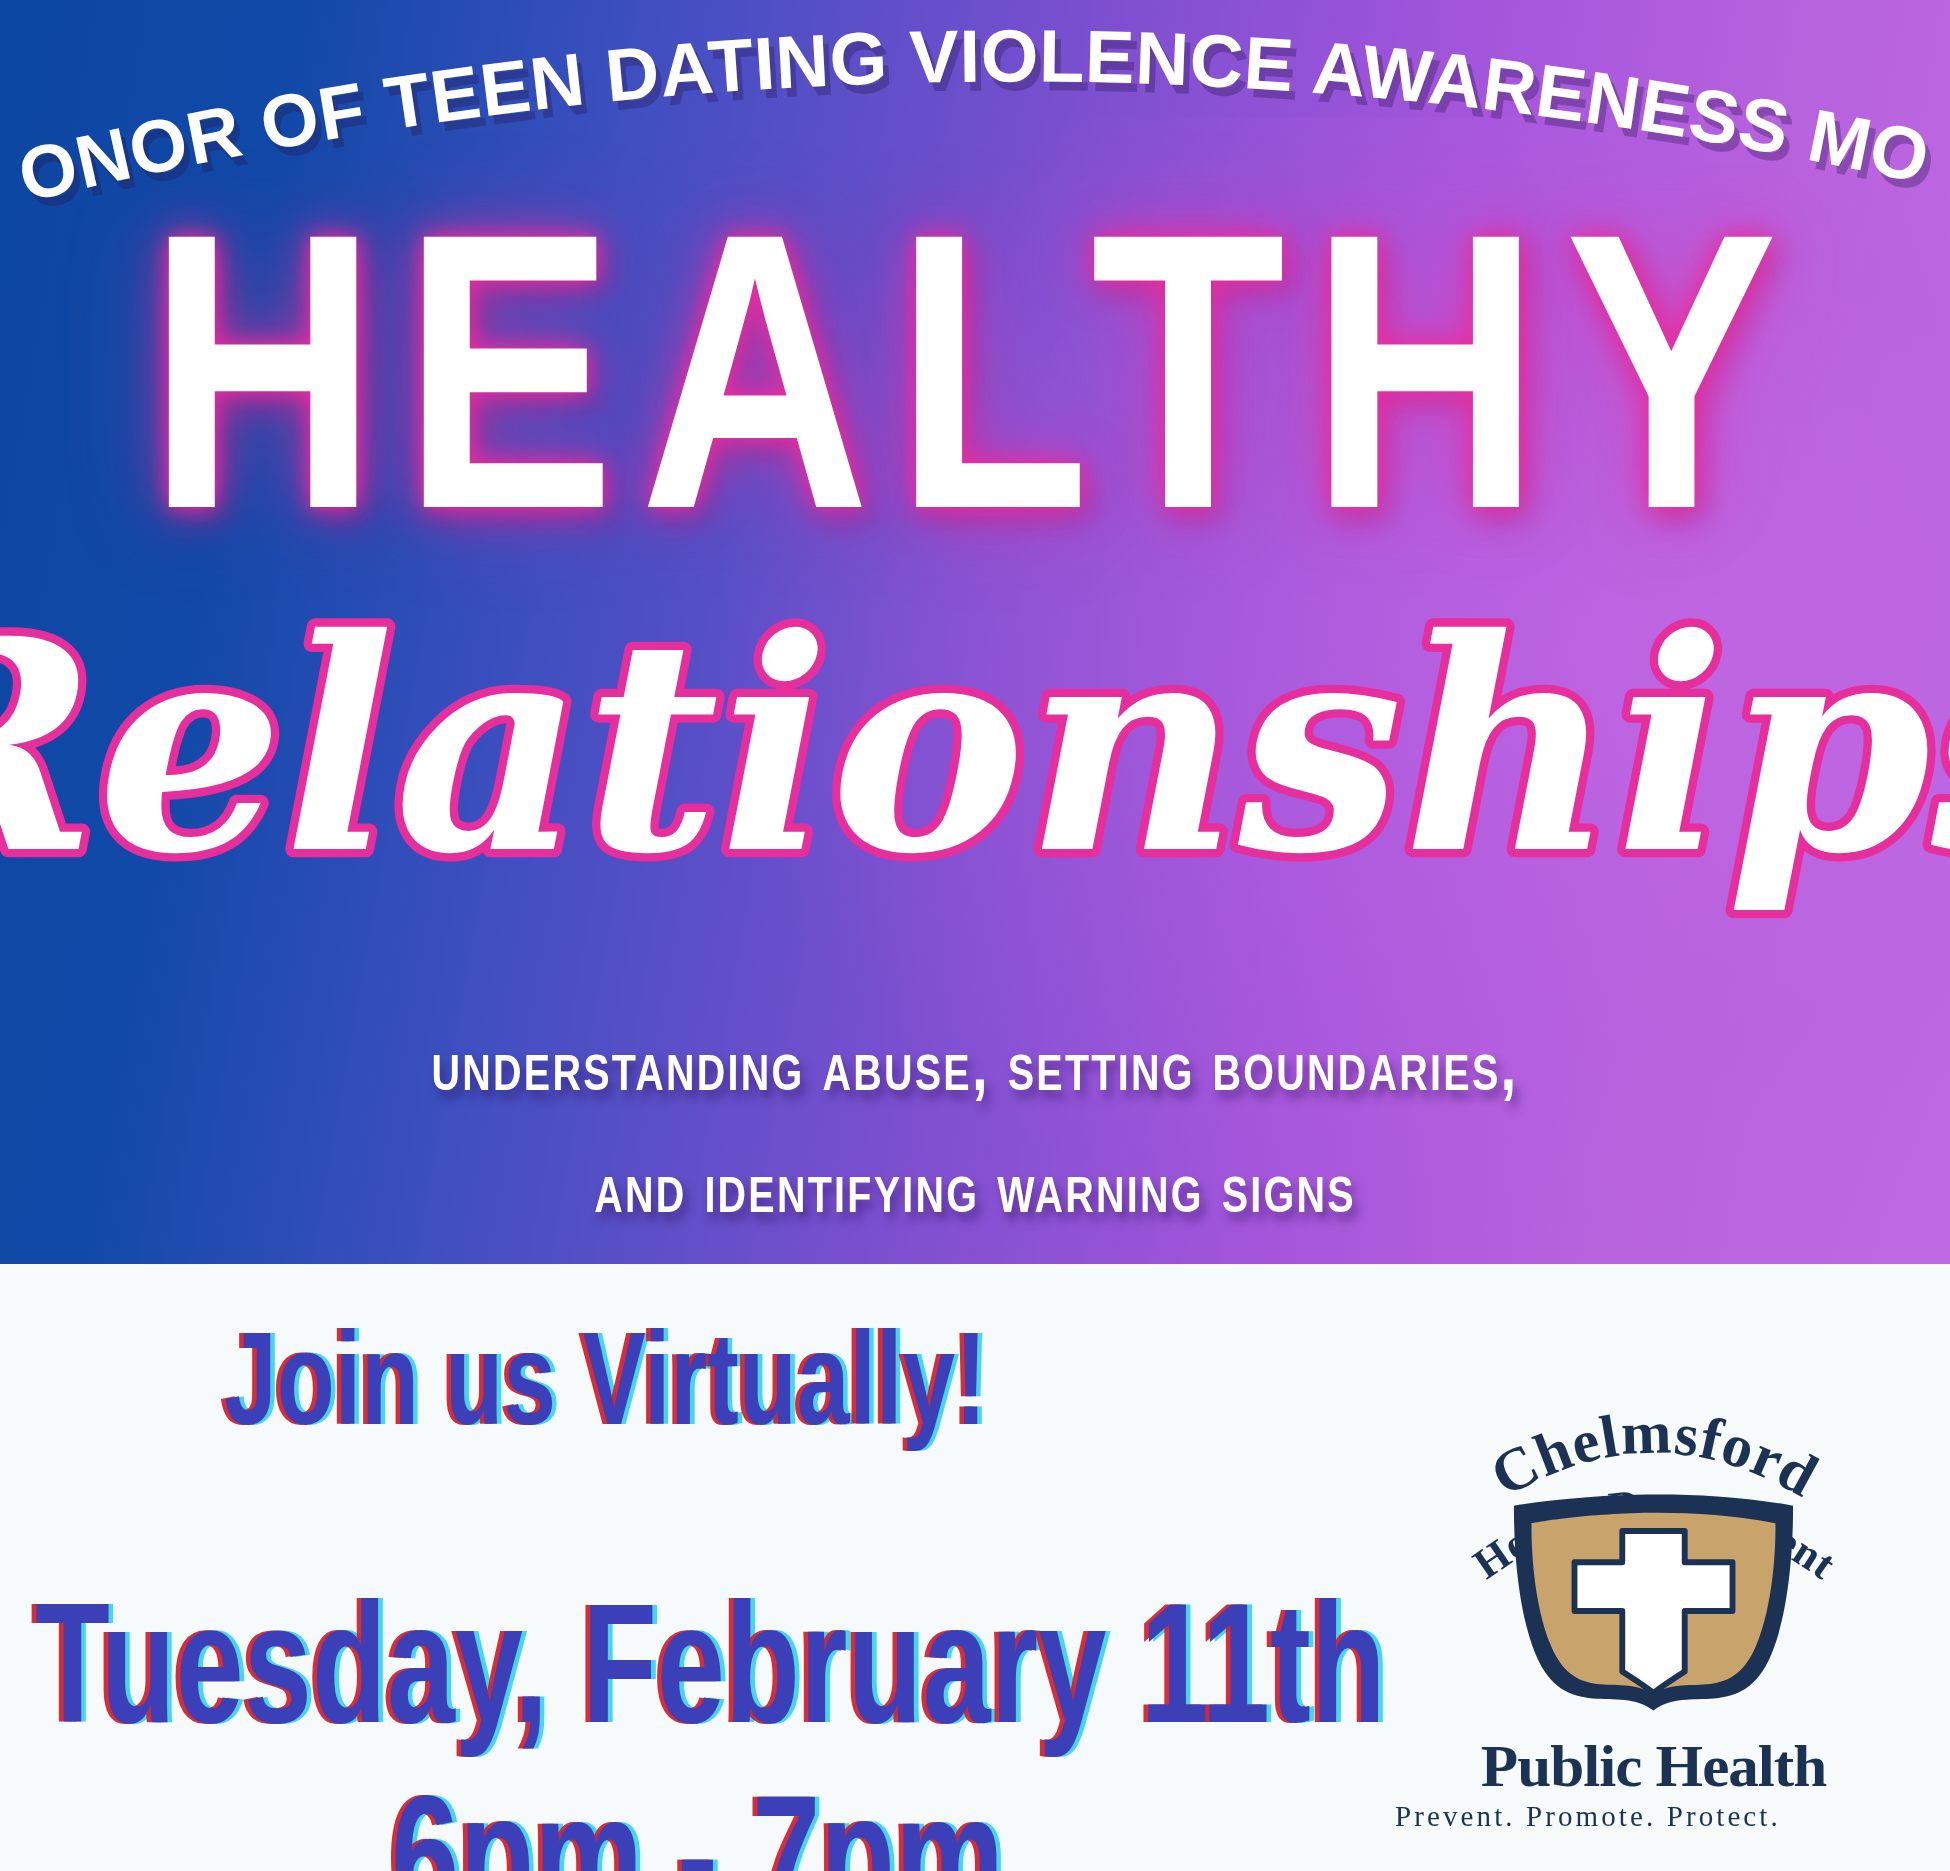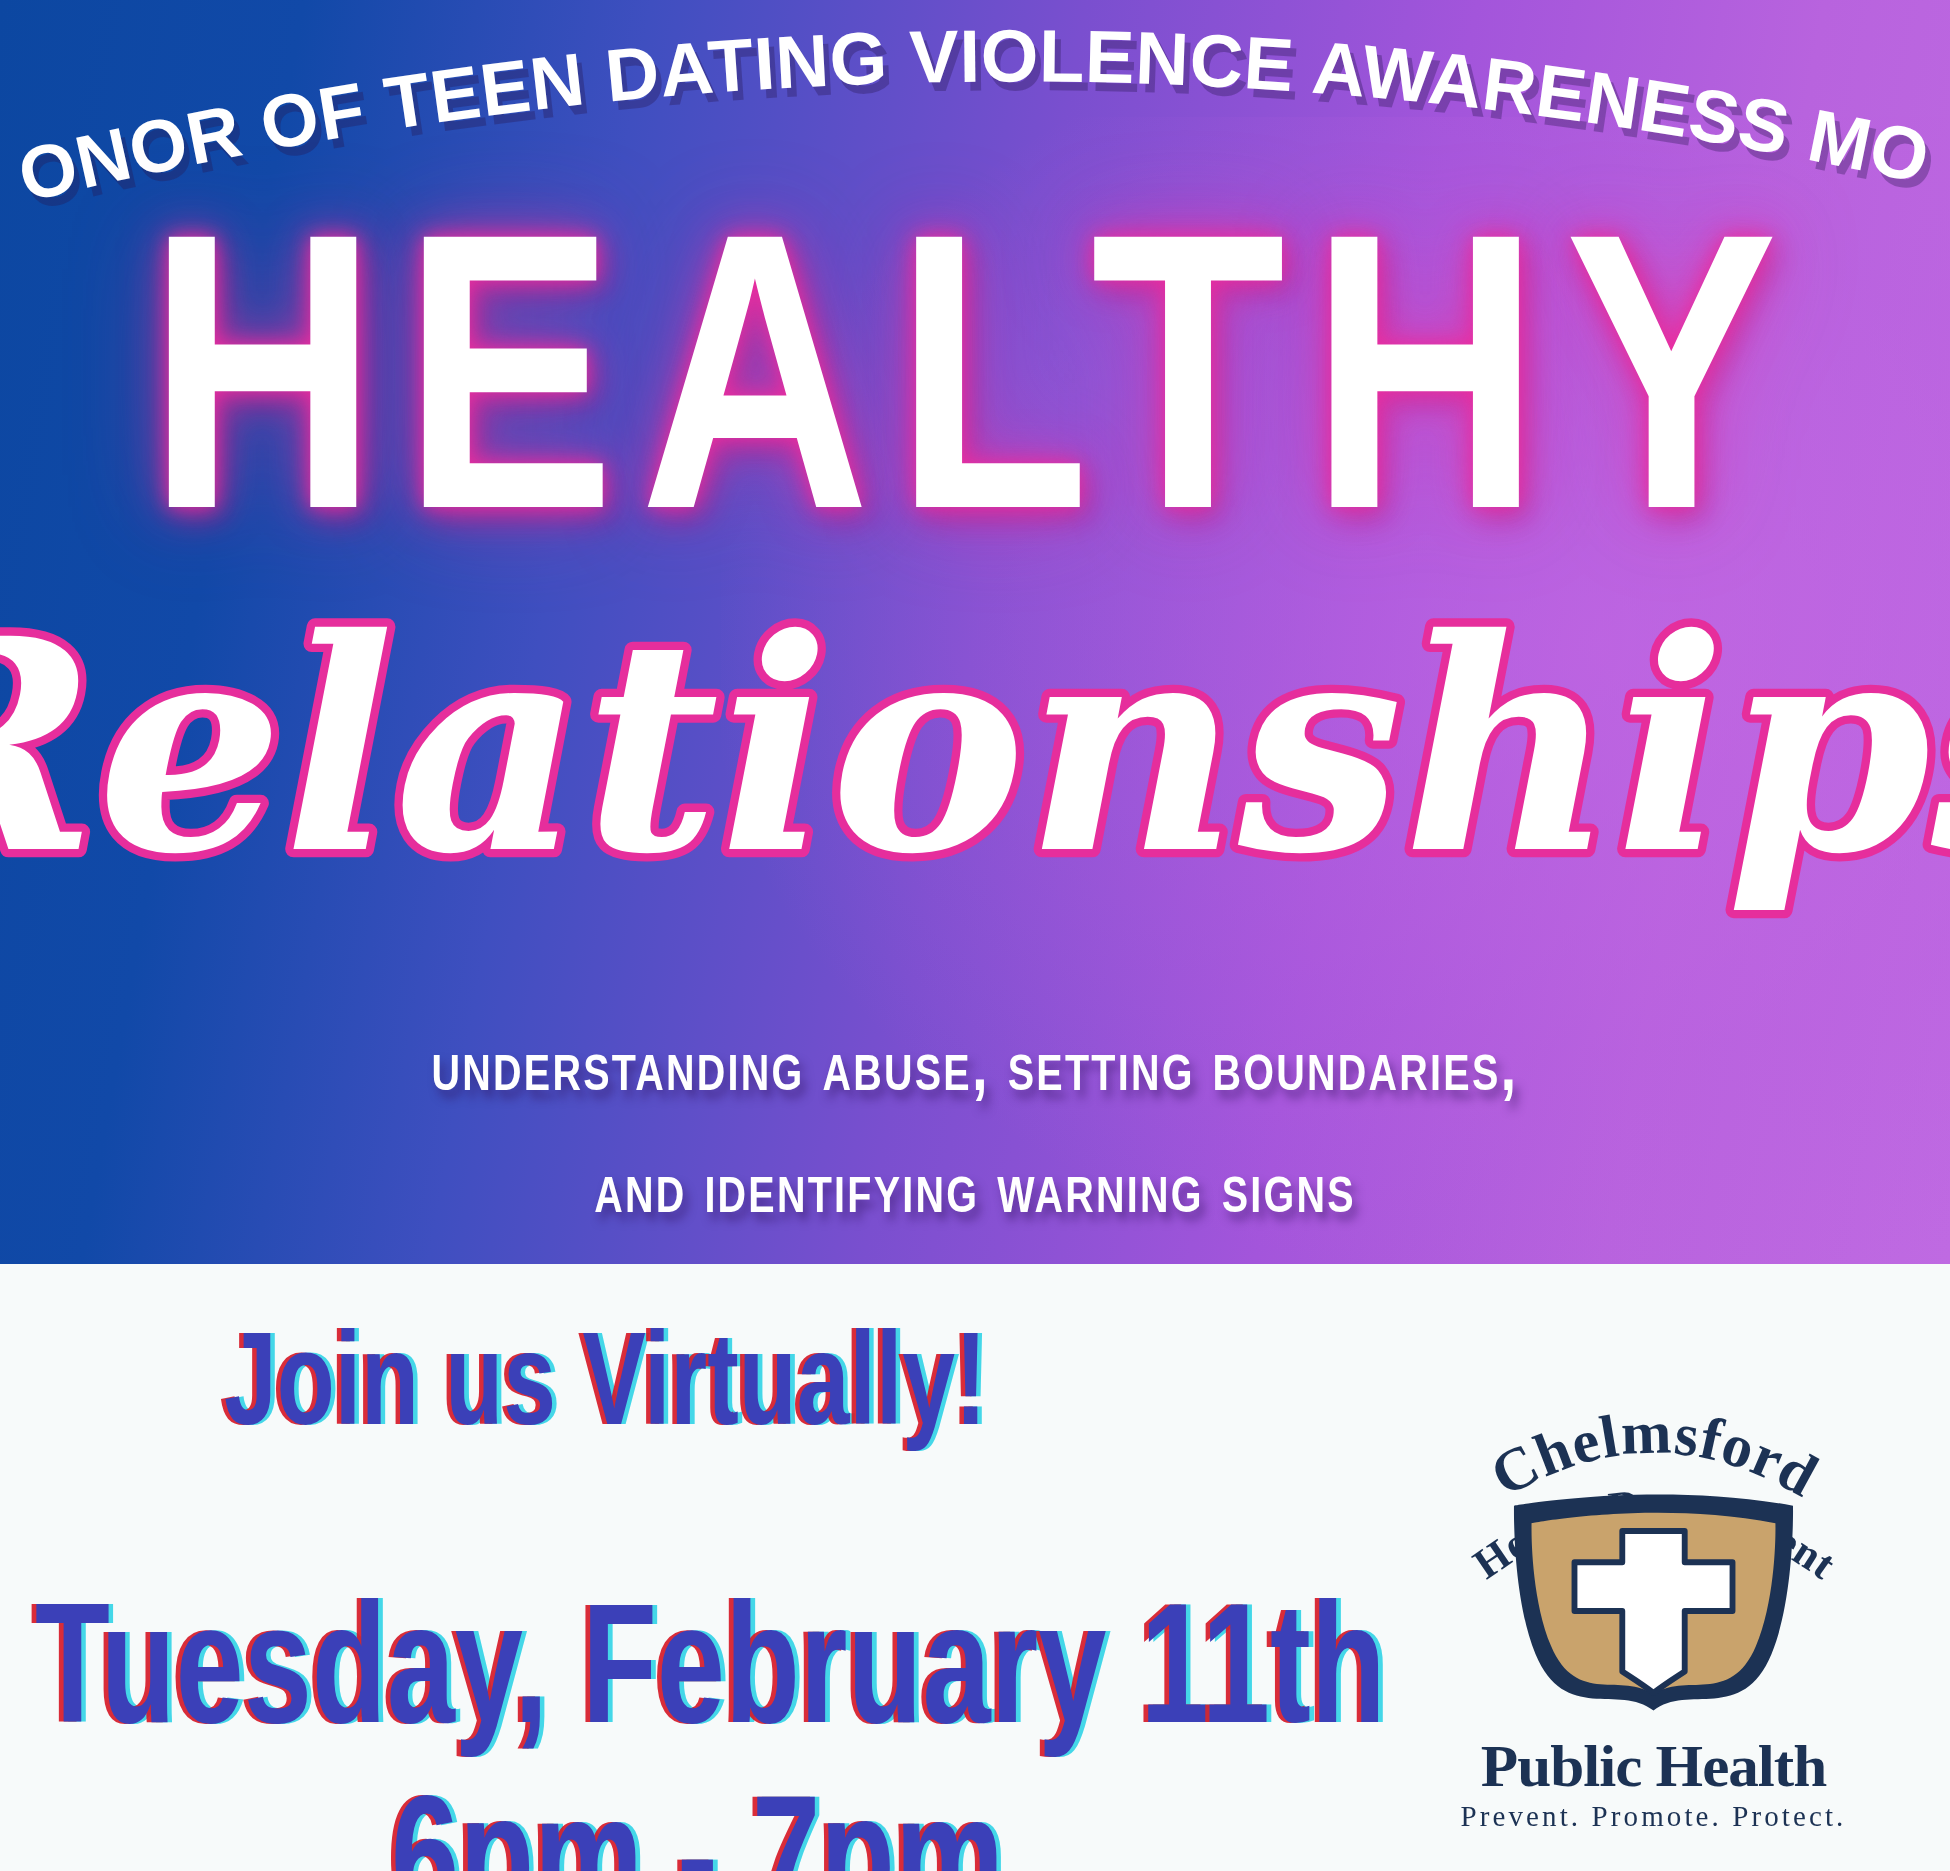--- a/index.html
+++ b/index.html
@@ -204,21 +204,21 @@
     font-family: "Liberation Serif", serif;
     font-weight: 700;
     font-size: 60px;
     letter-spacing: -1px;
     transform: scaleX(1.02);
   }
   .logo-tag {
     position: absolute;
     left: 0; top: 433px;
     width: 517px;
-    text-align: center;
+    text-align: left;
     color: #1C3254;
     font-family: "Liberation Serif", serif;
     font-weight: 400;
     font-size: 29px;
     letter-spacing: 3.1px;
   }
 </style>
 </head>
 <body>
 

